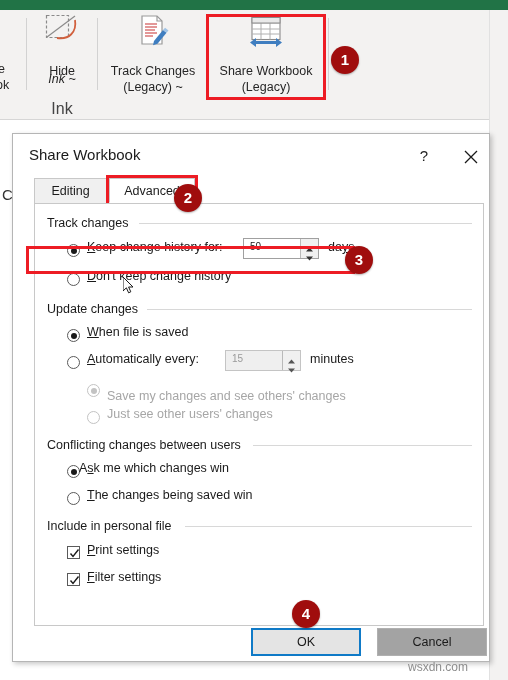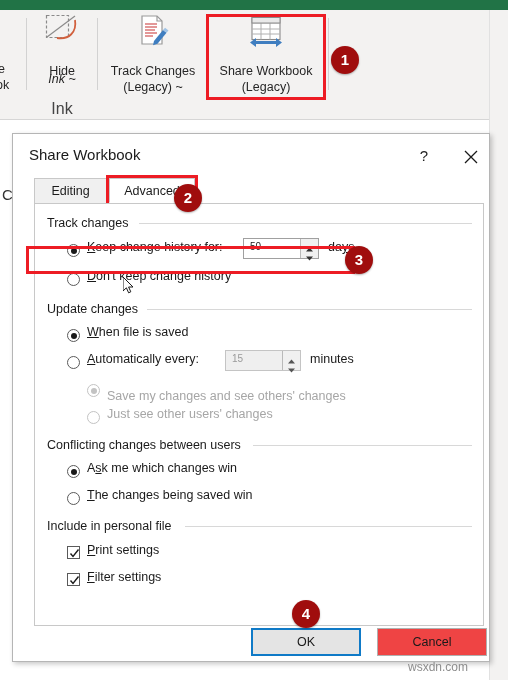--- a/index.html
+++ b/index.html
@@ -87,21 +87,21 @@
   .spin.dis{background:#efefef;border-color:#c4c4c4;}
   .spin.dis .spin-val{color:#9a9a9a;}
   .spin-btns{position:absolute;top:0px;width:17px;height:100%;border-left:1px solid #b9b9b9;background:#f0f0f0;}
   .spin-btns .ar{position:absolute;left:0;width:17px;height:9px;}
   .spin-btns .ar.up{top:1px;}
   .spin-btns .ar.dn{top:10px;}
 
   .hl-keep{position:absolute;left:26px;top:246px;width:329px;height:28px;border:3px solid #ED1C24;box-sizing:border-box;}
 
   
-  .btn{position:absolute;height:28px;background:#ef4444;border:1px solid #b0b0b0;
+  .btn{position:absolute;height:28px;background:#a3a3a3;border:1px solid #b0b0b0;
        font-size:12.5px;color:#1a1a1a;text-align:center;line-height:27px;box-sizing:border-box;}
   .btn-ok{left:251px;top:628px;width:110px;border:2px solid #0f7ac7;background:#e4e4e4;line-height:25px;}
   .btn-cancel{left:377px;top:628px;width:110px;}
 
   
   .badge{position:absolute;width:28px;height:28px;border-radius:50%;
          background:#A00D0D;color:#fff;font-size:15px;font-weight:bold;
          text-align:center;line-height:28px;
          box-shadow:0 1px 2px rgba(0,0,0,.3);}
 
@@ -257,21 +257,21 @@
     <div class="radio dis on" style="left:52px;top:180px;"></div>
     <div class="opt disabled" style="left:72px;top:172px;margin-top:13px;">Save my changes and see others' changes</div>
 
     <div class="radio dis" style="left:52px;top:207px;"></div>
     <div class="opt disabled" style="left:72px;top:203px;">Just see other users' changes</div>
 
     <div class="sect" style="top:234px;">Conflicting changes between users</div>
     <div class="sect-line" style="left:218px;top:241px;width:219px;"></div>
 
     <div class="radio on" style="left:32px;top:261px;"></div>
-    <div class="opt" style="left:52px;top:257px;"><span>A</span><span class="u">s</span><span>k me which changes win</span></div>
+    <div class="opt" style="left:44px;top:257px;"><span>A</span><span class="u">s</span><span>k me which changes win</span></div>
 
     <div class="radio" style="left:32px;top:288px;"></div>
     <div class="opt" style="left:52px;top:284px;"><span class="u">T</span><span>he changes being saved win</span></div>
 
     <div class="sect" style="top:315px;">Include in personal file</div>
     <div class="sect-line" style="left:150px;top:322px;width:287px;"></div>
 
     <div class="cbox" style="left:32px;top:342px;">
       <svg width="13" height="13" viewBox="0 0 13 13">
           <path d="M2.5 6.5 L5 9.5 L10.5 2.5" stroke="#1a1a1a" stroke-width="1.4" fill="none"></path>

